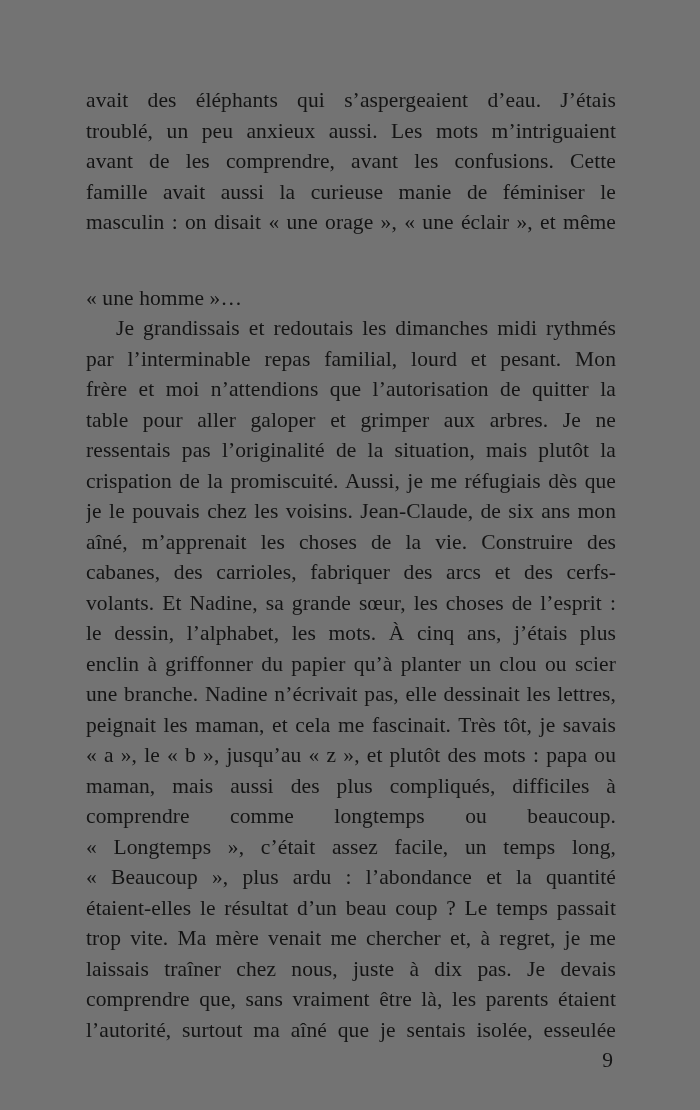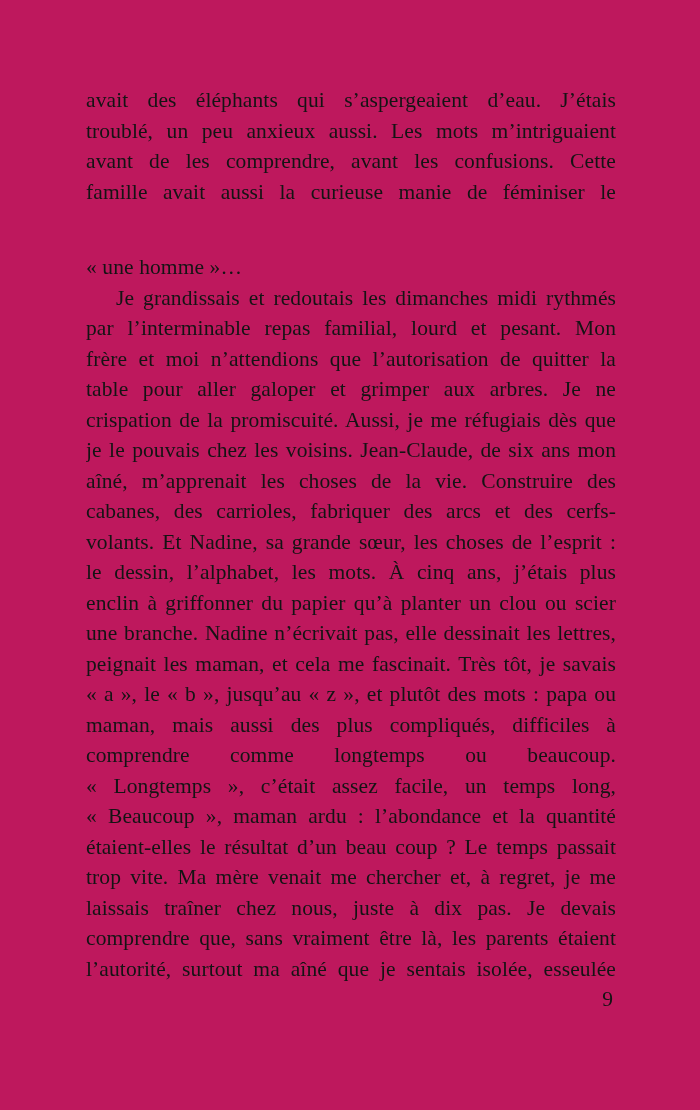--- a/index.html
+++ b/index.html
@@ -46,48 +46,50 @@
   }
   .page-number {
     text-align: right;
     padding-right: 3px;
     height: 30.5px;
   }
 </style>
 </head>
 <body>
 
-<div class="page" style="background: #be185d; color: rgb(20, 20, 20);">
+<div class="page" style="background: #737373; color: rgb(20, 20, 20);">
   <div class="text-block">
     <div class="para">
         <div class="line">avait des éléphants qui s’aspergeaient d’eau. J’étais</div>
         <div class="line">troublé, un peu anxieux aussi. Les mots m’intriguaient</div>
         <div class="line">avant de les comprendre, avant les confusions. Cette</div>
         <div class="line">famille avait aussi la curieuse manie de féminiser le</div>
+        <div class="line">masculin : on disait « une orage », « une éclair », et même</div>
         <div class="line last">« une homme »…</div>
       </div>
       <div class="para indent">
         <div class="line">Je grandissais et redoutais les dimanches midi rythmés</div>
         <div class="line">par l’interminable repas familial, lourd et pesant. Mon</div>
         <div class="line">frère et moi n’attendions que l’autorisation de quitter la</div>
         <div class="line">table pour aller galoper et grimper aux arbres. Je ne</div>
+        <div class="line">ressentais pas l’originalité de la situation, mais plutôt la</div>
         <div class="line">crispation de la promiscuité. Aussi, je me réfugiais dès que</div>
         <div class="line">je le pouvais chez les voisins. Jean-Claude, de six ans mon</div>
         <div class="line">aîné, m’apprenait les choses de la vie. Construire des</div>
         <div class="line">cabanes, des carrioles, fabriquer des arcs et des cerfs-</div>
         <div class="line">volants. Et Nadine, sa grande sœur, les choses de l’esprit :</div>
         <div class="line">le dessin, l’alphabet, les mots. À cinq ans, j’étais plus</div>
         <div class="line">enclin à griffonner du papier qu’à planter un clou ou scier</div>
         <div class="line">une branche. Nadine n’écrivait pas, elle dessinait les lettres,</div>
         <div class="line">peignait les maman, et cela me fascinait. Très tôt, je savais le</div>
         <div class="line">« a », le « b », jusqu’au « z », et plutôt des mots : papa ou</div>
         <div class="line">maman, mais aussi des plus compliqués, difficiles à</div>
         <div class="line">comprendre comme longtemps ou beaucoup.</div>
         <div class="line">« Longtemps », c’était assez facile, un temps long,</div>
-        <div class="line">« Beaucoup », maman ardu : l’abondance et la quantité</div>
+        <div class="line">« Beaucoup », plus ardu : l’abondance et la quantité</div>
         <div class="line">étaient-elles le résultat d’un beau coup ? Le temps passait</div>
         <div class="line">trop vite. Ma mère venait me chercher et, à regret, je me</div>
         <div class="line">laissais traîner chez nous, juste à dix pas. Je devais</div>
         <div class="line">comprendre que, sans vraiment être là, les parents étaient</div>
         <div class="line">l’autorité, surtout ma aîné que je sentais isolée, esseulée</div>
       </div>
       <div class="page-number">9</div>
   </div>
 </div>
 

